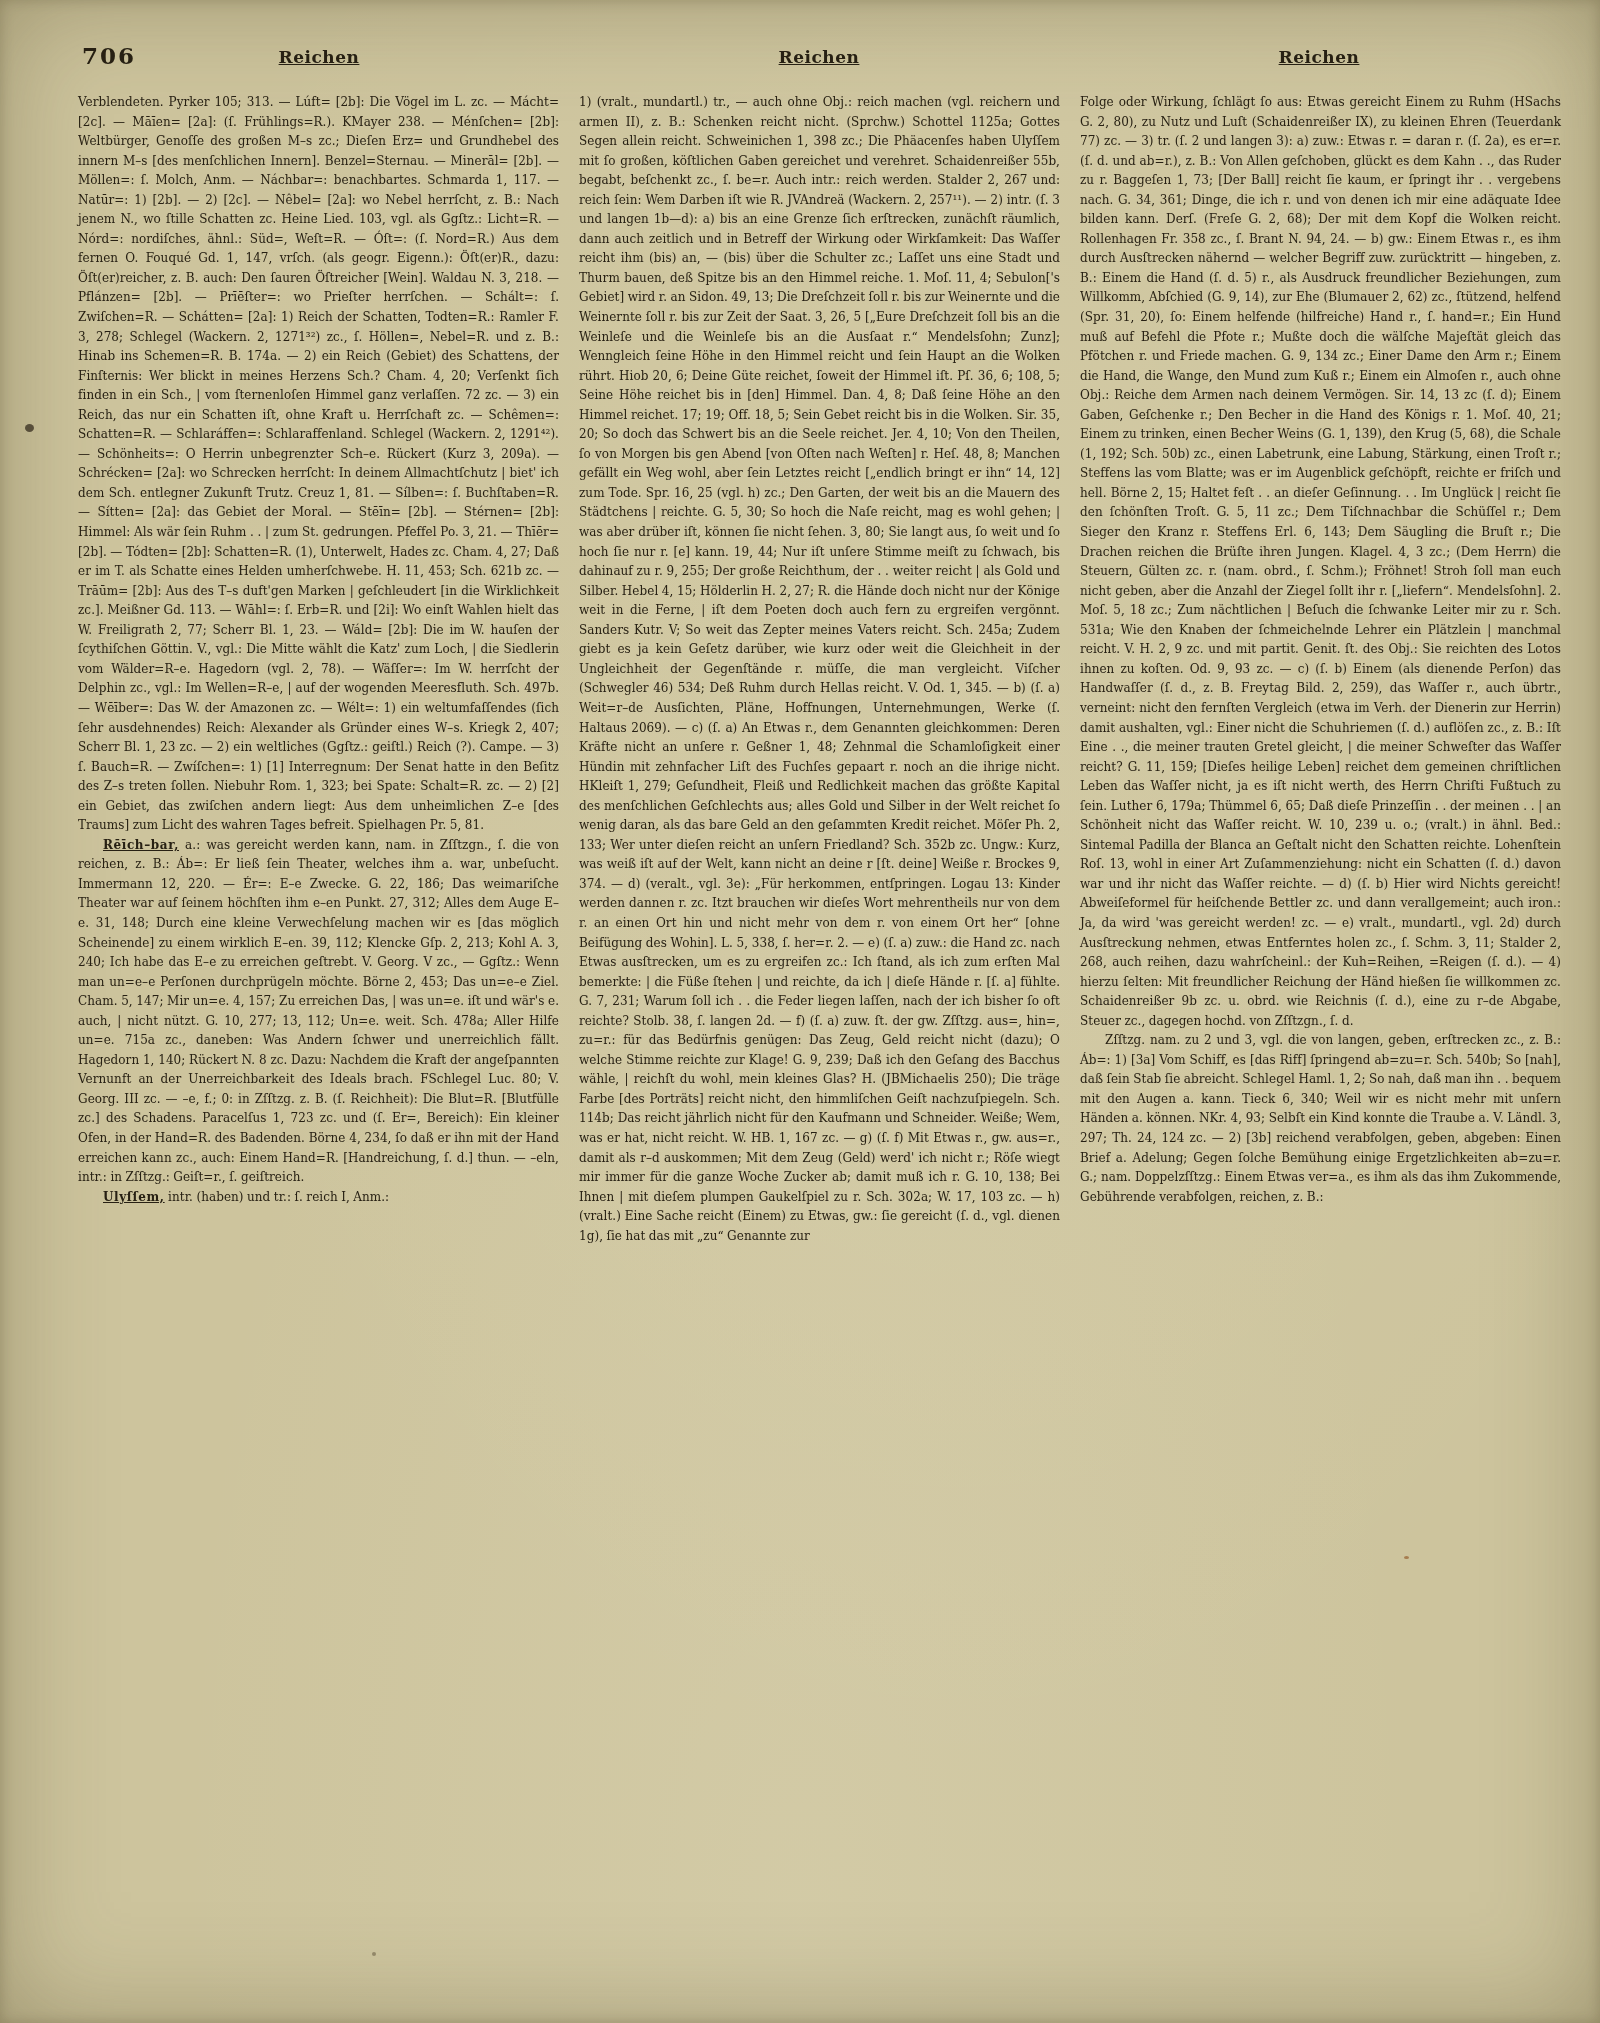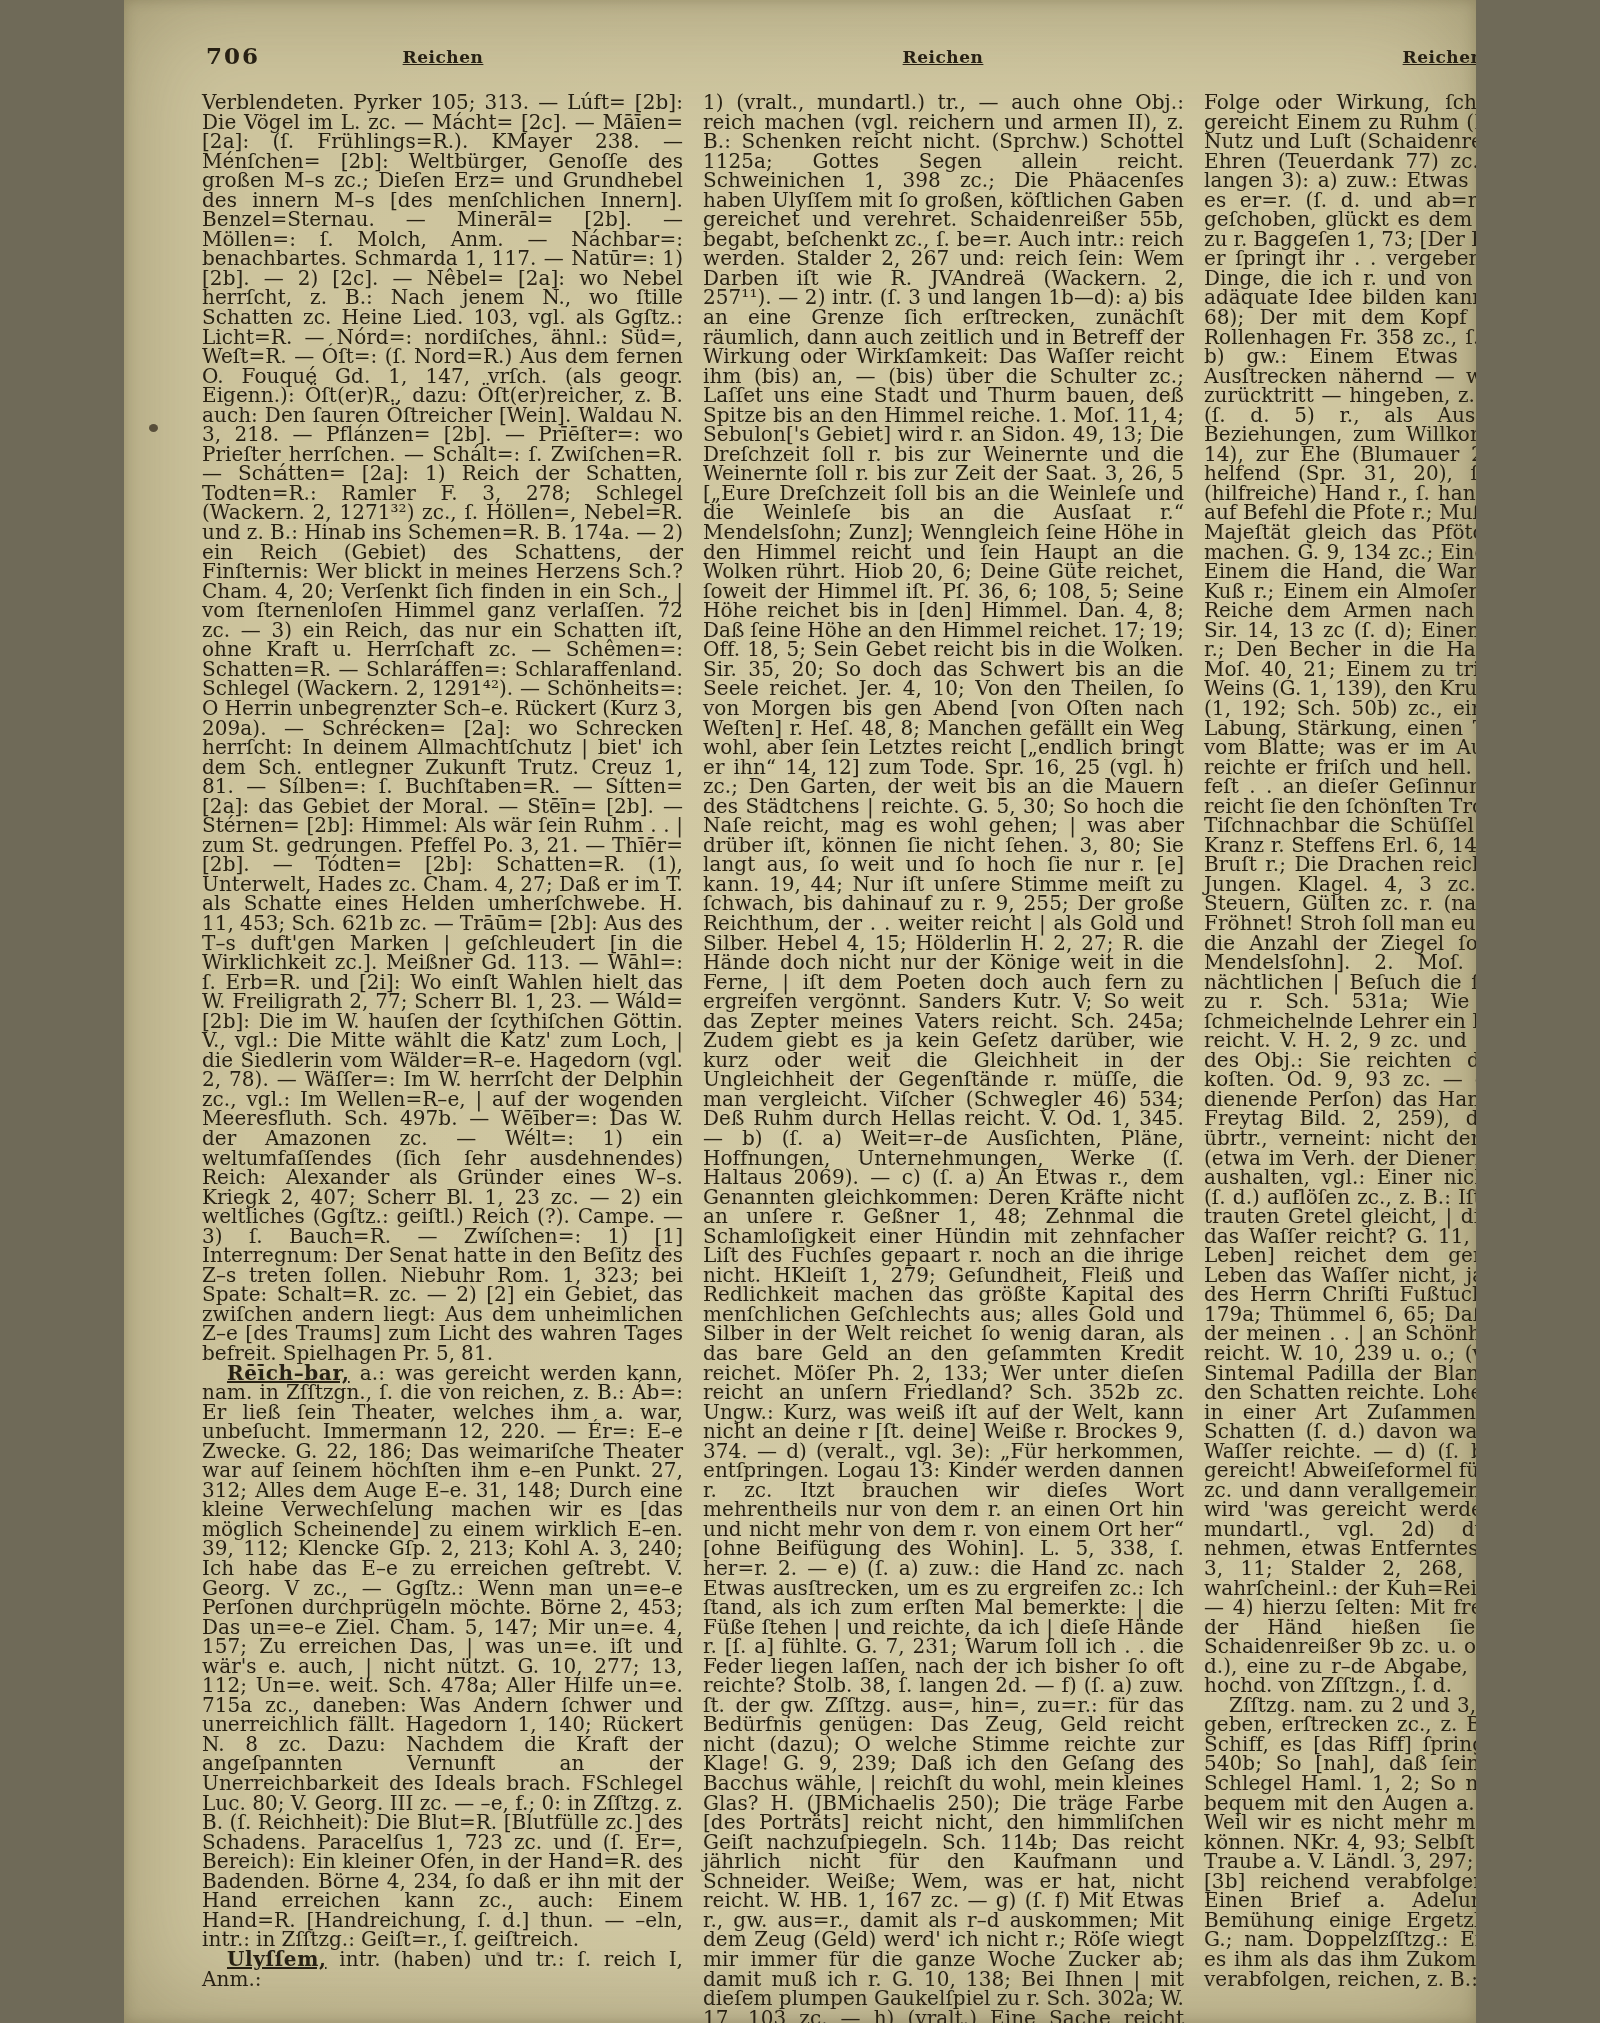--- a/index.html
+++ b/index.html
@@ -1,18 +1,18 @@
 <!DOCTYPE html>
 <html lang="de"><head>
 <meta charset="utf-8">
 <style>
   html,body{margin:0;padding:0;background:#6f6a58;}
   .page{
     position:relative;
-    width:1352px;height:2023px;
+    width:1600px;height:2023px;
     margin:0 auto;
     background:
       radial-gradient(ellipse at 60% 30%, rgba(255,250,225,.10), rgba(0,0,0,0) 60%),
       radial-gradient(ellipse at 50% 95%, rgba(235,230,205,.18), rgba(0,0,0,0) 55%),
       #cdc49d;
     box-shadow: inset 0 0 110px rgba(82,70,38,.38), inset 0 0 14px rgba(60,50,25,.25);
     overflow:hidden;
     font-family:"DejaVu Serif","Liberation Serif",serif;
     color:#272013;
   }
@@ -29,21 +29,21 @@
   .rh1{left:78px;width:482px;}
   .rh2{left:580px;width:478px;}
   .rh3{left:1078px;width:482px;}
   .cols{
     position:absolute;top:93px;left:78px;
     display:flex;gap:20px;
   }
   .col{width:481px;}
   .para{
     margin:0;
-    font-size:20px;line-height:19.55px;
+    font-size:12px;line-height:19.55px;
     text-align:justify;
     hyphens:none;
     word-spacing:-0.4px;
     letter-spacing:0.05px;
   }
   .para.indent{text-indent:25px;}
   .headword{font-weight:bold;letter-spacing:.6px;text-decoration:underline;}
   .speck{position:absolute;border-radius:50%;}
   .speck1{left:25px;top:424px;width:9px;height:8px;background:#453c2c;opacity:.85;}
   .speck2{left:1404px;top:1556px;width:5px;height:3px;background:#96602f;opacity:.7;}

